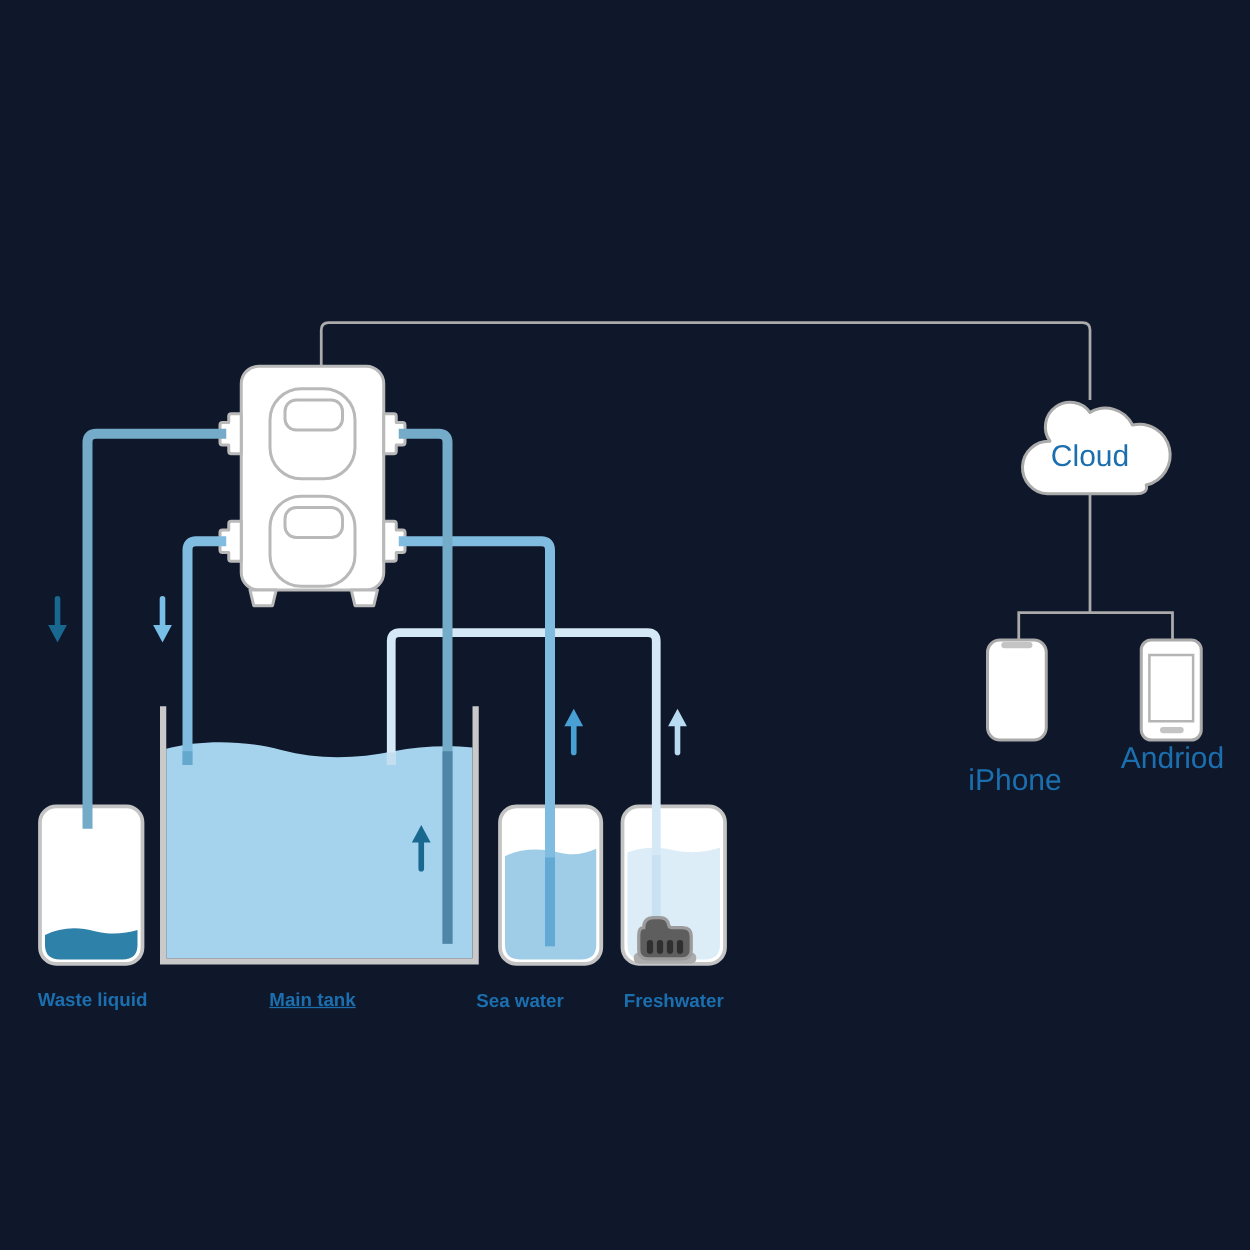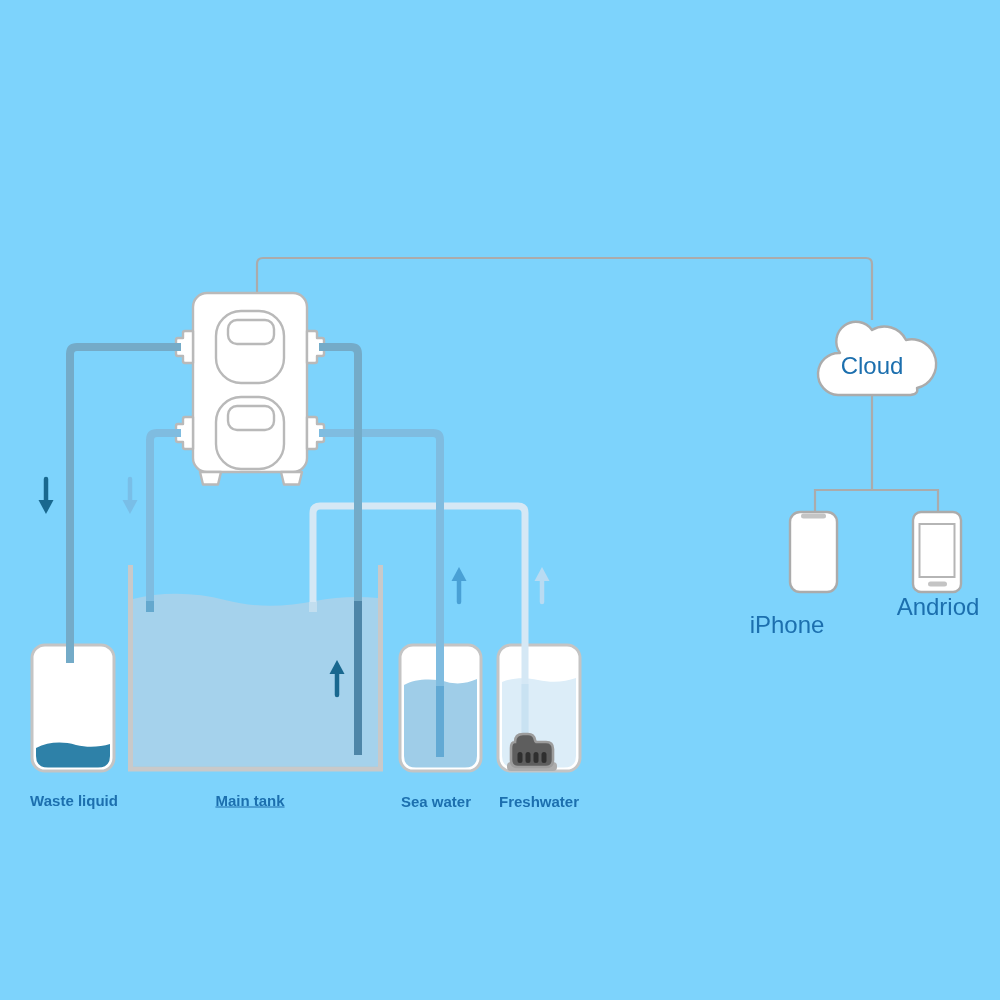--- a/index.html
+++ b/index.html
@@ -1,16 +1,16 @@
 <!DOCTYPE html>
 <html><head>
 <meta charset="utf-8">
 <style>
   html,body{margin:0;padding:0;background:#fff;}
-  .canvas{position:relative;width:1000px;height:1000px;background:#7dd3fc;overflow:hidden;
+  .canvas{position:relative;width:1000px;height:1000px;background:#0f172a;overflow:hidden;
           font-family:"Liberation Sans", sans-serif;}
   .canvas svg{position:absolute;left:0;top:0;}
   .label{position:absolute;transform:translate(-50%,-50%);white-space:nowrap;
          color:#1C6FAE;line-height:1;}
   .label-device{font-size:24px;font-weight:400;}
   .label-container{font-size:15px;font-weight:700;}
 </style>
 </head>
 <body>
 
@@ -134,19 +134,19 @@
         <polygon points="451.5,581 466.5,581 459,567" stroke="none"></polygon>
       </g>
       <g stroke="#B9DBF2" fill="#B9DBF2">
         <path d="M 542 602 V 579" stroke-width="4.5"></path>
         <polygon points="534.5,581 549.5,581 542,567" stroke="none"></polygon>
       </g>
     </g>
   </svg>
 
   <div class="label label-device" style="left:872px;top:366px;">Cloud</div>
-  <div class="label label-device" style="left:787px;top:625px;">iPhone</div>
+  <div class="label label-device" style="left:812px;top:625px;">iPhone</div>
   <div class="label label-device" style="left:938px;top:607px;">Andriod</div>
   <div class="label label-container" style="left:74px;top:800px;text-align:center;">Waste liquid</div>
   <div class="label label-container" style="left:250px;top:800px;text-decoration:underline;">Main tank</div>
-  <div class="label label-container" style="left:436px;top:801px;">Sea water</div>
+  <div class="label label-container" style="left:416px;top:801px;">Sea water</div>
   <div class="label label-container" style="left:539px;top:801px;text-align:center;">Freshwater</div>
 </div>
 
 </body></html>

